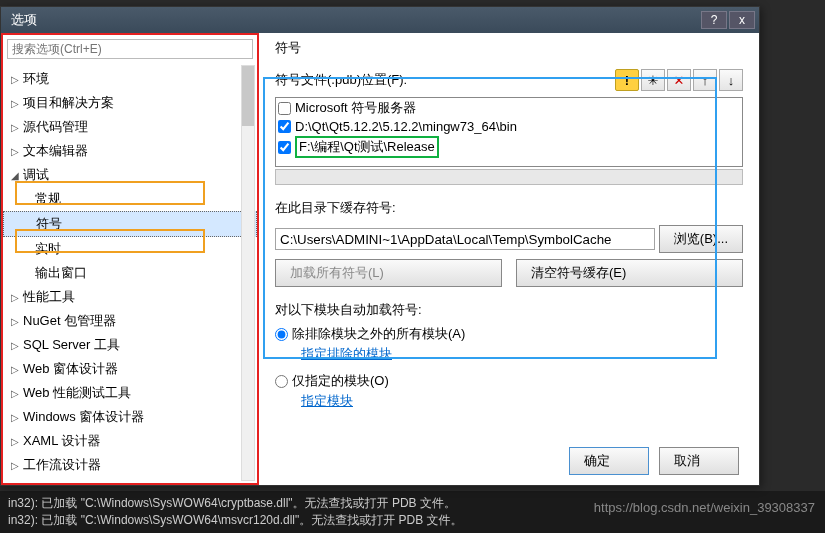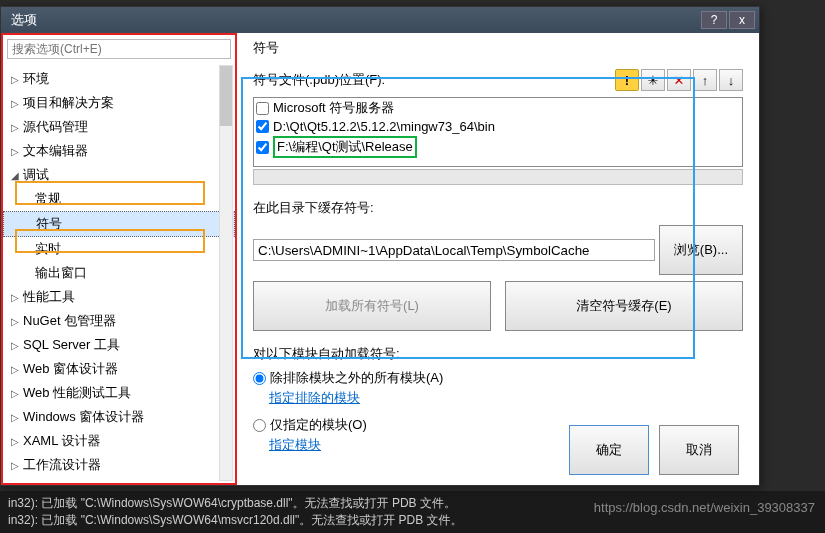--- a/index.html
+++ b/index.html
@@ -5,21 +5,21 @@
     * { box-sizing: border-box; margin: 0; padding: 0; font-family: "Microsoft YaHei", "Segoe UI", sans-serif; }
     body { background: #2a2a2a; width: 825px; height: 533px; position: relative; overflow: hidden; font-size: 13px; }
     .bg-console { position: absolute; bottom: 0; left: 0; right: 0; color: #ccc; font-family: Consolas, monospace; font-size: 12px; padding: 4px 8px; background: #1a1a1a; line-height: 1.4; }
     .watermark { position: absolute; right: 10px; bottom: 18px; color: #888; font-size: 13px; margin-left: 23px; }
     .dialog { position: absolute; left: 0; top: 6px; width: 760px; height: 480px; background: #fff; border: 1px solid #333; box-shadow: 2px 2px 8px rgba(0,0,0,0.4); }
     .titlebar { background: linear-gradient(#4a5a6a, #3a4a5a); height: 26px; display: flex; align-items: center; justify-content: space-between; color: #fff; padding: 0 4px 0 10px; }
     .titlebar-title { font-size: 13px; }
     .titlebar-btns { display: flex; gap: 2px; }
     .titlebar-btn { width: 26px; height: 18px; background: #556; border: 1px solid #778; display: flex; align-items: center; justify-content: center; color: #fff; font-size: 12px; cursor: pointer; }
     .body { display: flex; height: calc(100% - 26px); }
-    .sidebar { width: 236px; border: 2px solid #e62020; position: relative; }
+    .sidebar { width: 258px; border: 2px solid #e62020; position: relative; }
     .search { padding: 4px; }
     .search input { width: 100%; border: 1px solid #bbb; padding: 2px 4px; color: #888; font-size: 12px; }
     .tree { padding: 4px 0; overflow: hidden; }
     .tree-item { display: flex; align-items: center; padding: 3px 4px 3px 20px; cursor: pointer; position: relative; }
     .tree-item.child { padding-left: 32px; }
     .tree-item .arrow { position: absolute; left: 8px; font-size: 10px; color: #555; }
     .tree-item.selected { background: #d4e8ff; border: 1px dotted #666; }
     .hl-orange { border: 2px solid #f0a020; position: absolute; pointer-events: none; }
     .scrollbar-v { position: absolute; right: 2px; top: 30px; bottom: 2px; width: 14px; background: #f0f0f0; border: 1px solid #ddd; }
     .scrollbar-thumb { background: #c8c8c8; width: 100%; height: 60px; }
@@ -29,26 +29,26 @@
     .toolbar { display: flex; gap: 2px; }
     .tool-btn { width: 24px; height: 22px; border: 1px solid #aaa; background: linear-gradient(#fafafa,#e5e5e5); display: flex; align-items: center; justify-content: center; cursor: pointer; font-size: 13px; }
     .warn-icon { background: #ffd040; border: 1px solid #c0a020; border-radius: 2px; color: #000; font-weight: bold; }
     .loc-list { border: 1px solid #888; margin-top: 6px; min-height: 70px; padding: 0; background: #fff; }
     .loc-row { display: flex; align-items: center; gap: 4px; padding: 1px 2px; }
     .loc-row input[type=checkbox] { margin: 0; }
     .hl-green { border: 2px solid #10b040; padding: 0 2px; }
     .loc-scroll { height: 16px; background: #e8e8e8; border: 1px solid #bbb; margin-top: 2px; position: relative; }
     .field-row { display: flex; align-items: center; gap: 4px; margin-top: 8px; }
     .cache-input { flex: 1; border: 1px solid #a3a3a3; padding: 2px 4px; height: 22px; }
-    .btn { border: 1px solid #888; background: linear-gradient(#fafafa,#e0e0e0); padding: 15px 14px; cursor: pointer; min-width: 80px; text-align: center; }
+    .btn { border: 1px solid #888; background: linear-gradient(#fafafa,#e0e0e0); padding: 4px 14px; cursor: pointer; min-width: 80px; }
     .btn-row { display: flex; gap: 14px; margin-top: 6px; }
     .btn-row .btn { flex: 1; }
     .btn.disabled { color: #888; }
     .radio-row { display: flex; align-items: center; gap: 4px; margin-top: 6px; }
-    .link { color: #0066cc; text-decoration: underline; cursor: pointer; margin-left: 16px; margin-top: 2px; display: inline-block; text-align: right; }
+    .link { color: #0066cc; text-decoration: underline; cursor: pointer; margin-left: 26px; margin-top: 2px; display: inline-block; text-align: right; }
     .hl-blue { border: 2px solid #30a0f0; position: absolute; pointer-events: none; }
     .footer-btns { position: absolute; right: 20px; bottom: 10px; display: flex; gap: 10px; }
     .label { margin-top: 14px; }
   </style>
 </head>
 <body>
 
 <div class="bg-console">
   <div>in32): 已加载 "C:\Windows\SysWOW64\cryptbase.dll"。无法查找或打开 PDB 文件。</div>
   <div>in32): 已加载 "C:\Windows\SysWOW64\msvcr120d.dll"。无法查找或打开 PDB 文件。</div>

